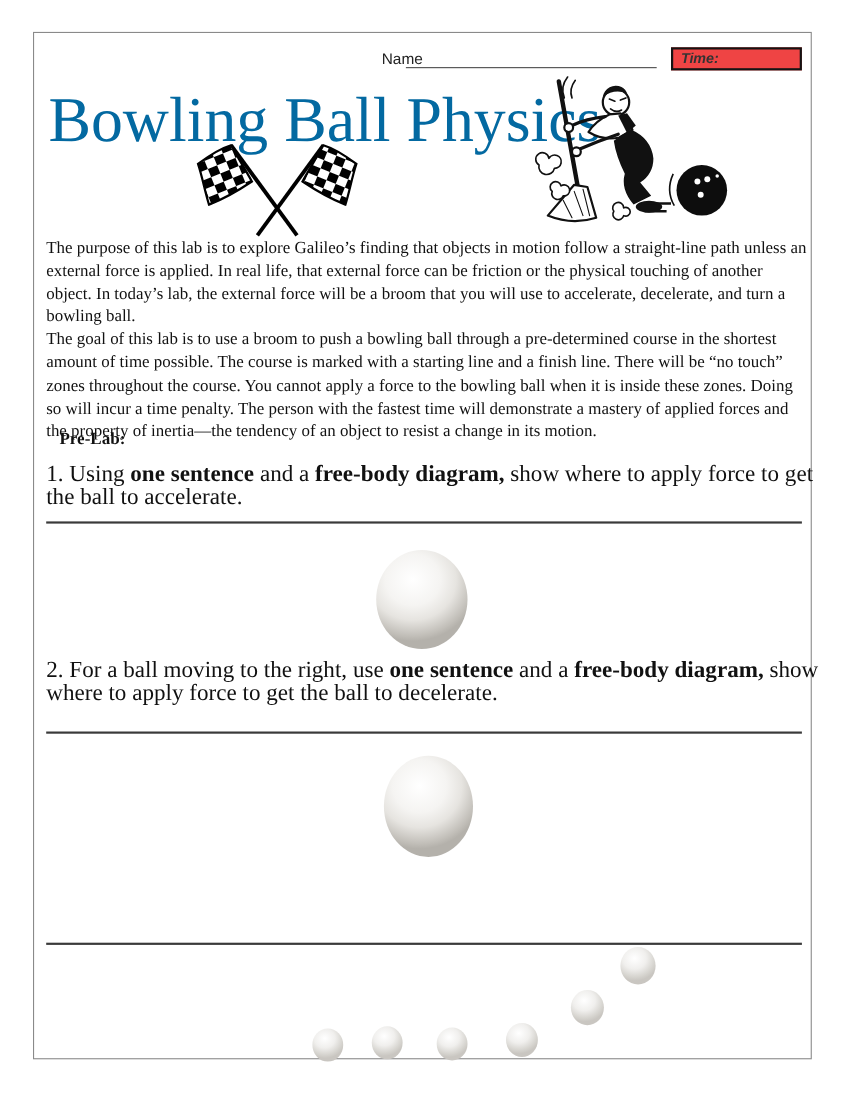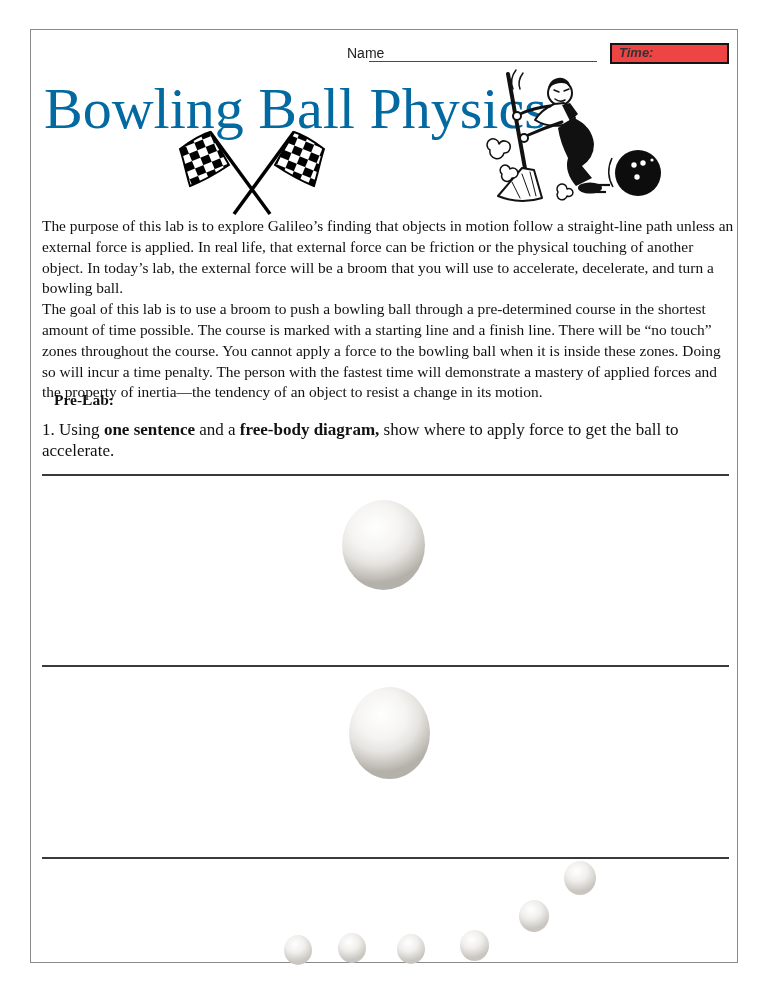--- a/index.html
+++ b/index.html
@@ -23,21 +23,21 @@
           font-weight:400;font-size:58px;line-height:1;color:#0369a1;letter-spacing:0;}
 
   
   .flags{position:absolute;left:177px;top:124px;width:150px;height:93px;}
   .bowler{position:absolute;left:478px;top:66px;width:200px;height:142px;}
 
   
   .intro{position:absolute;left:42px;top:216px;width:694px;font-size:15.4px;line-height:20.8px;}
   .intro p{margin:0;}
   .prelab{position:absolute;left:54px;top:391px;font-size:15.5px;font-weight:bold;}
-  .question{position:absolute;left:42px;width:704px;font-size:17px;line-height:20.8px;margin:0;}
+  .question{position:absolute;left:42px;width:704px;font-size:21px;line-height:20.8px;margin:0;}
   .q1{top:420px;} .q2{top:598px;} .q3{top:789px;}
   .b{font-weight:bold;}
 
   
   .ans-line{position:absolute;left:42px;width:687px;height:0;border-top:2px solid #3a3a3a;}
   .l1{top:474px;} .l2{top:665px;} .l3{top:857px;}
 
   
   .ball-large{position:absolute;border-radius:50%;
      background:radial-gradient(ellipse 72% 62% at 40% 30%, #ffffff 0%, #f5f4f2 42%, #e6e4e0 66%, #c1beb8 92%, #b4b1ab 100%);}
@@ -132,20 +132,21 @@
     <p>The purpose of this lab is to explore Galileo’s finding that objects in motion follow a straight-line path unless an external force is applied. In real life, that external force can be friction or the physical touching of another object. In today’s lab, the external force will be a broom that you will use to accelerate, decelerate, and turn a bowling ball.</p>
     <p>The goal of this lab is to use a broom to push a bowling ball through a pre-determined course in the shortest amount of time possible. The course is marked with a starting line and a finish line. There will be “no touch” zones throughout the course. You cannot apply a force to the bowling ball when it is inside these zones. Doing so will incur a time penalty. The person with the fastest time will demonstrate a mastery of applied forces and the property of inertia—the tendency of an object to resist a change in its motion.</p>
   </div>
 
   <div class="prelab">Pre-Lab:</div>
 
   <p class="question q1"><span>1. Using </span><span class="b">one sentence</span><span> and a </span><span class="b">free-body diagram,</span><span> show where to apply force to get the ball to accelerate.</span></p>
   <div class="ans-line l1"></div>
   <div class="ball-large bl1"></div>
 
+  <p class="question q2"><span>2. For a ball moving to the right, use </span><span class="b">one sentence</span><span> and a </span><span class="b">free-body diagram,</span><span> show where to apply force to get the ball to decelerate.</span></p>
   <div class="ans-line l2"></div>
   <div class="ball-large bl2"></div>
 
   <div class="ans-line l3"></div>
 
   <div class="ball-small s1"></div>
   <div class="ball-small s2"></div>
   <div class="ball-small s3"></div>
   <div class="ball-small s4"></div>
   <div class="ball-small s5"></div>

